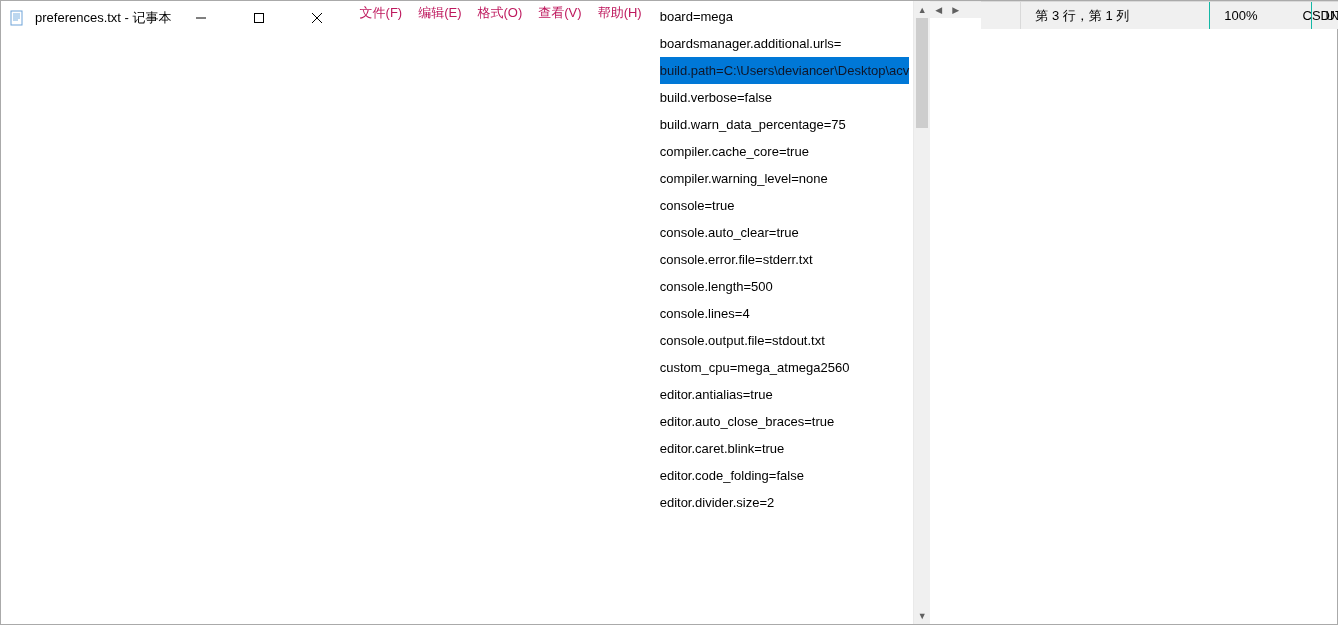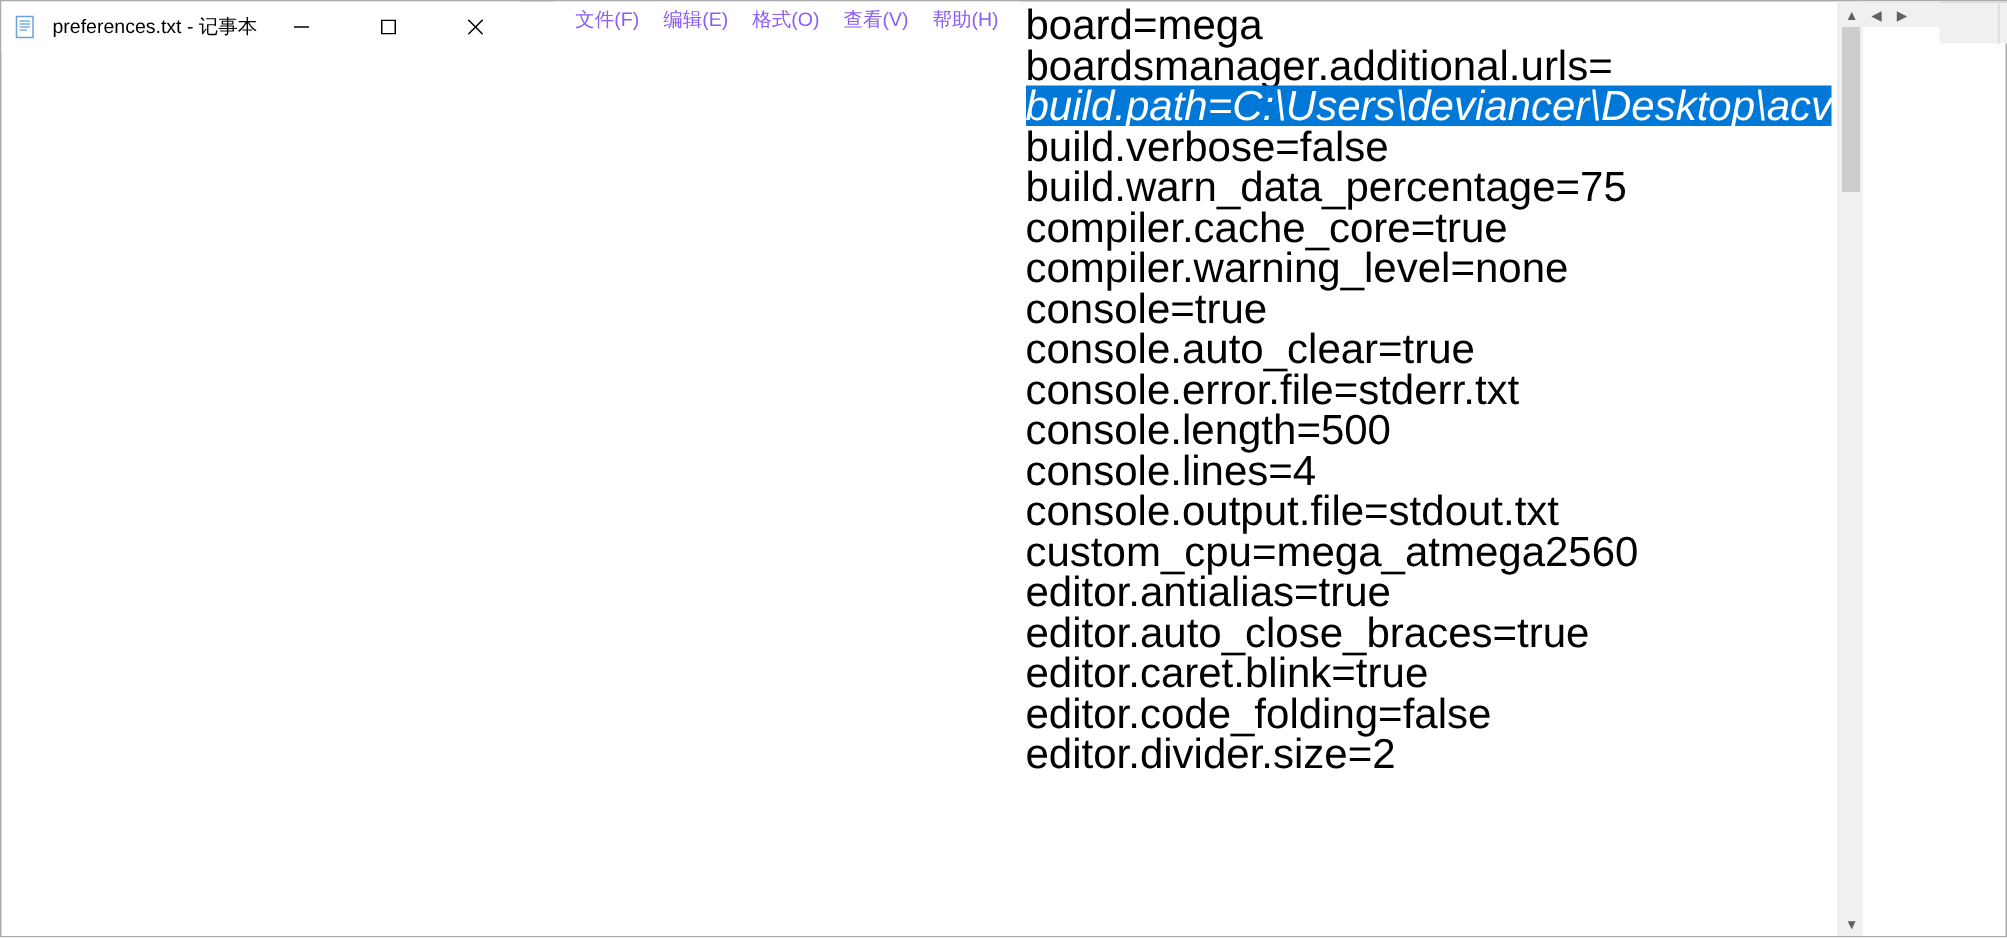--- a/index.html
+++ b/index.html
@@ -55,52 +55,50 @@
     color: #000;
   }
 
   
   .menubar {
     height: 24px;
     display: flex;
     align-items: center;
     padding: 0 6px;
     font-size: 13px;
-    color: #8b5cf6;
-    flex-shrink: 0;
-    background: #ffffff;
-    margin-left: 24px;
+    color: #be185d;
+    flex-shrink: 0;
+    background: #ffffff;
   }
   .menubar .menu-item {
     padding: 2px 8px;
     cursor: default;
   }
 
   
   .content-wrap {
     flex: 1;
     display: flex;
     min-height: 0;
   }
   .editor {
     flex: 1;
     overflow: hidden;
     white-space: pre;
     font-family: "Microsoft YaHei", "Segoe UI", Arial, sans-serif;
-    font-size: 28px;
+    font-size: 13px;
     line-height: 27px;
     color: #000;
     padding: 2px 4px;
   }
   .editor .line { white-space: pre; }
   .editor .line.sel {
     background: #0078d7;
-    color: #ffffff;
+    color: #0f172a;
     display: inline-block;
-    font-style: italic;
   }
   
   .vscroll {
     width: 17px;
     background: #f0f0f0;
     position: relative;
     border-left: 1px solid #e9e9e9;
   }
   .vscroll .btn {
     position: absolute;

